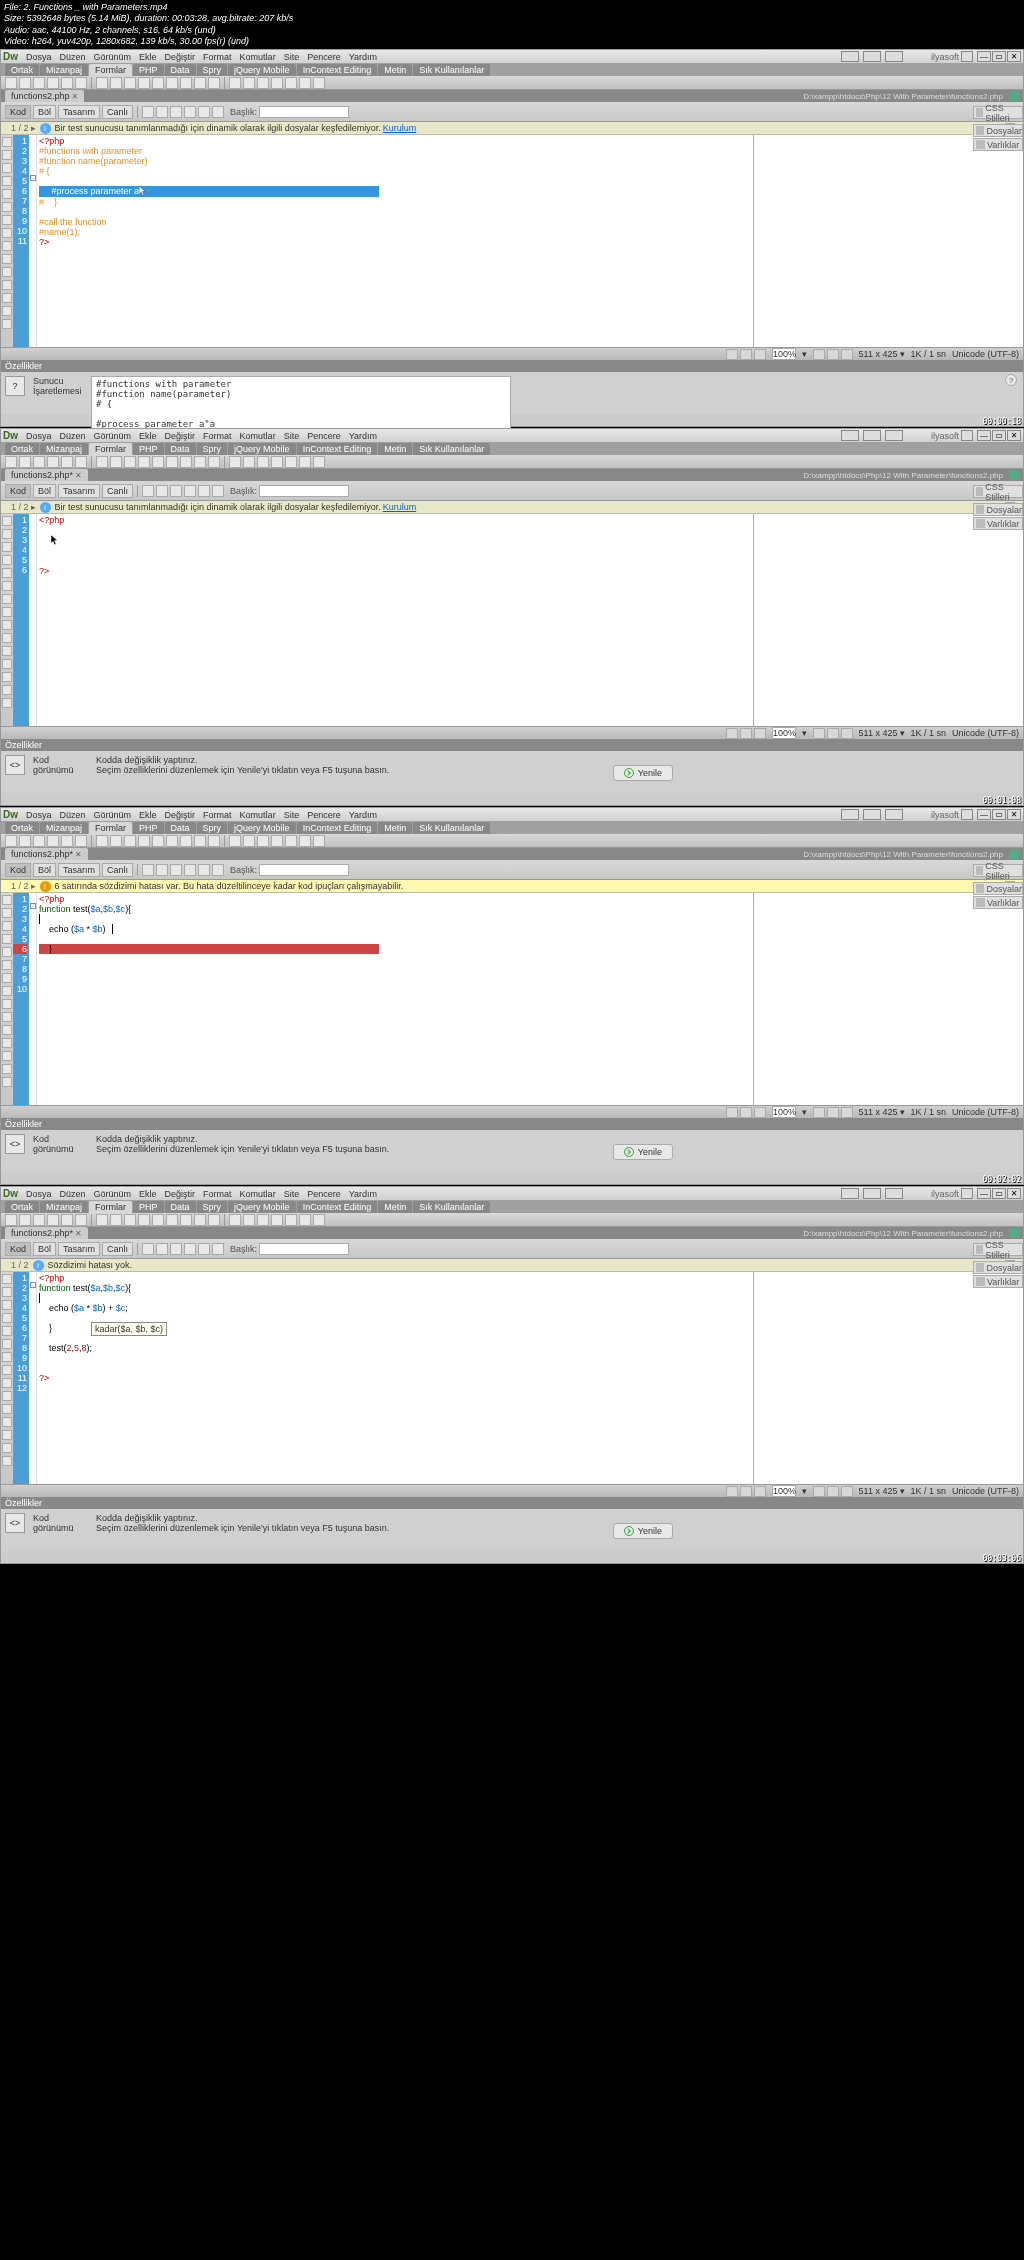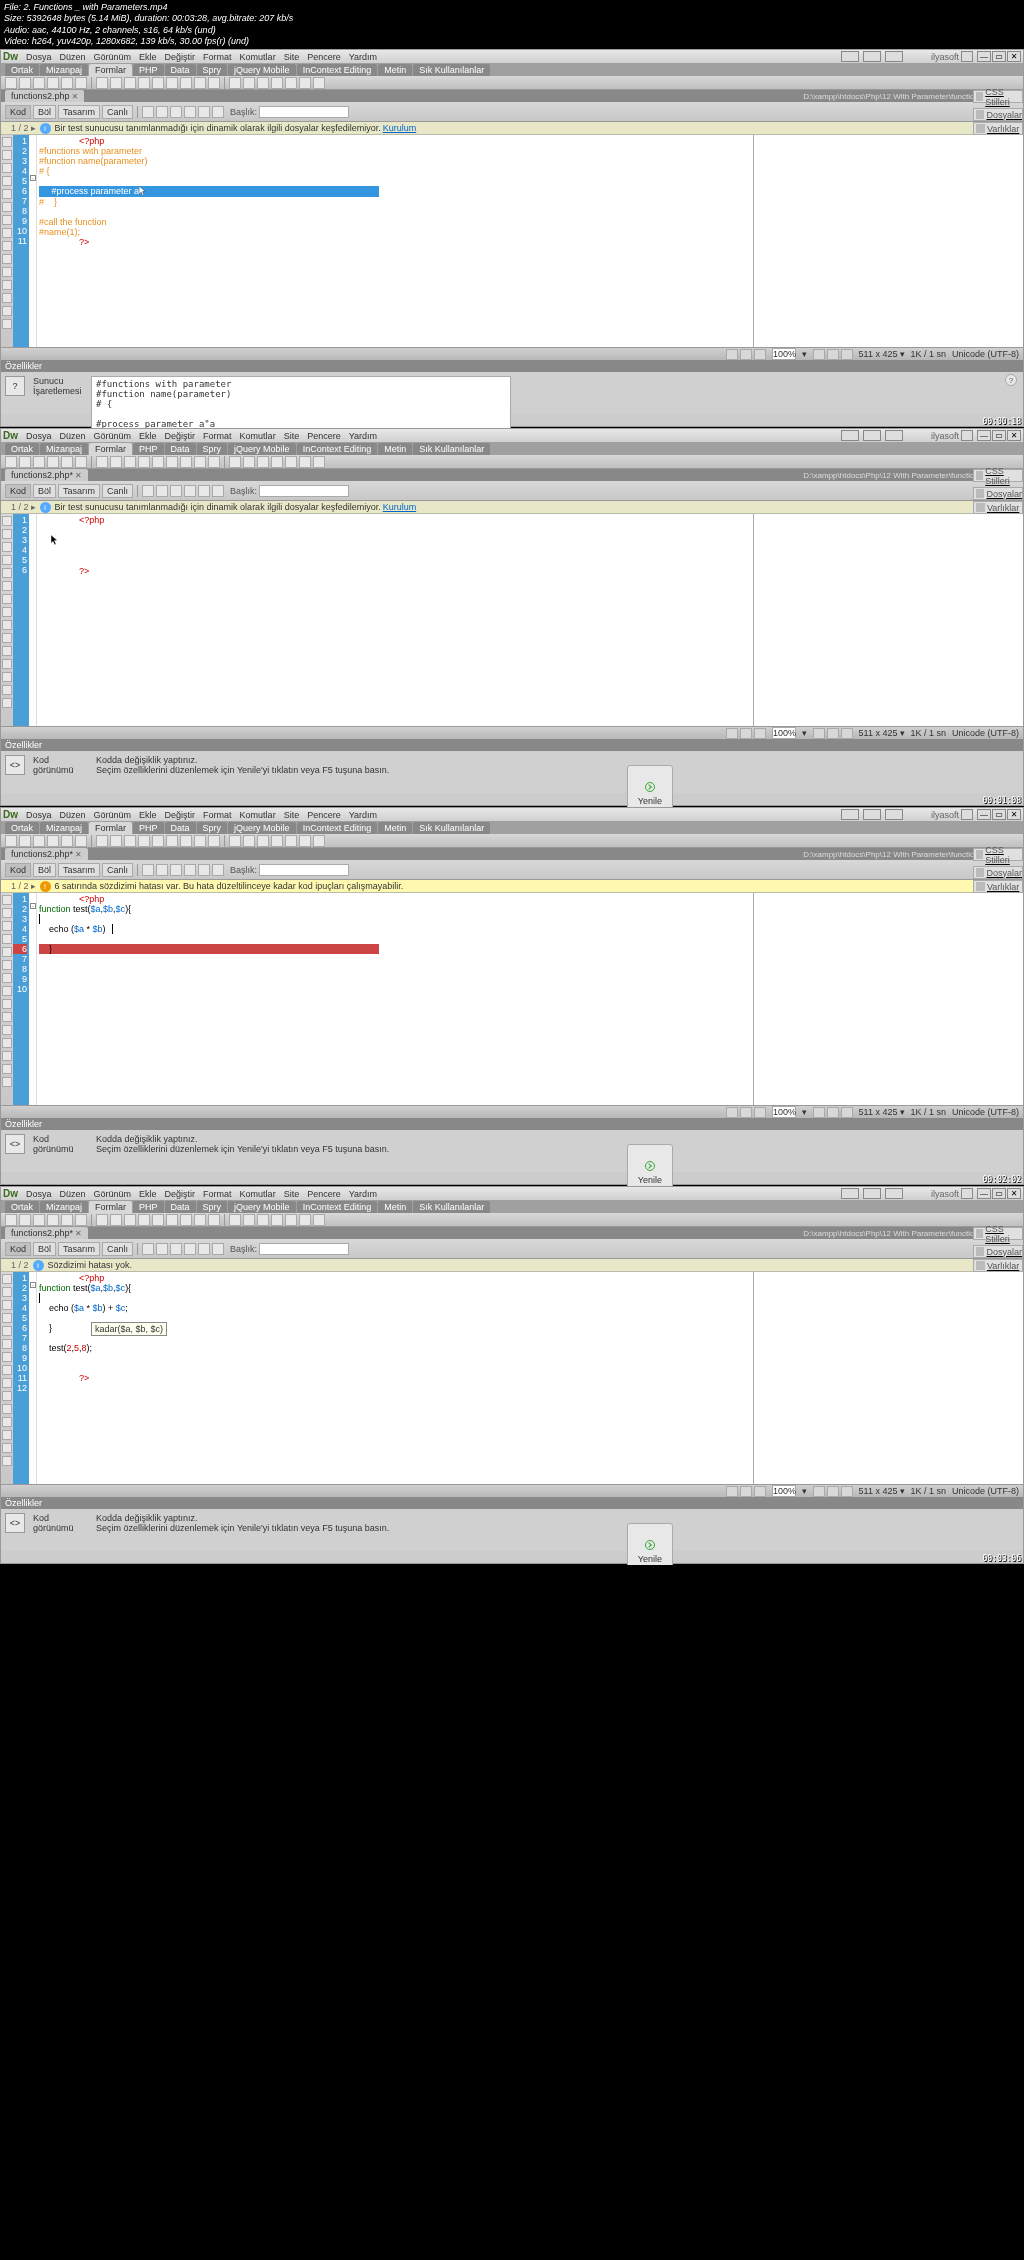--- a/index.html
+++ b/index.html
@@ -40,43 +40,43 @@
 .notice-link { color: #06c; text-decoration: underline; margin-left: 2px; }
 .notice-close { position: absolute; right: 8px; width: 10px; height: 10px; background: #ddd; border: 1px solid #aaa; }
 .main-area { display: flex; height: 280px; }
 .gutter-icons { width: 12px; background: linear-gradient(#d8d8d8,#c8c8c8); display: flex; flex-direction: column; gap: 3px; padding-top: 2px; align-items: center; }
 .gi { width: 10px; height: 10px; background: #e8e8e8; border: 1px solid #aaa; }
 .line-numbers { width: 16px; background: #4a9fd8; color: #fff; text-align: right; padding: 1px 2px 0 0; font-family: Consolas, monospace; font-size: 9px; line-height: 10px; }
 .fold-col { width: 8px; background: #fff; border-right: 1px solid #ddd; position: relative; }
 .fold-mark { position: absolute; left: 1px; width: 6px; height: 6px; border: 1px solid #888; font-size: 6px; text-align: center; line-height: 5px; color: #888; }
 .code-area { flex: 1; background: #fff; font-family: Consolas, monospace; font-size: 10px; line-height: 10px; padding: 1px 2px; white-space: pre; position: relative; overflow: hidden; }
 .design-area { width: 270px; background: #fff; border-left: 1px solid #aaa; }
-.c-tag { color: #c00; margin-left: 40px; }
+.c-tag { color: #c00; }
 .c-comment { color: #e89020; }
 .c-func { color: #060; margin-top: 44px; }
 .c-var { color: #06c; }
 .c-str { color: #c00; }
 .sel-line { background: #3596e0; color: #fff; display: inline-block; width: 340px; }
 .sel-line * { color: #fff !important; }
 .cursor-icon { width: 7px; height: 11px; display: inline-block; vertical-align: middle; }
 .error-line { display: inline-block; background: #c44; width: 340px; }
 .tooltip-box { position: absolute; background: #fffff0; border: 1px solid #888; padding: 1px 3px; font-size: 9px; color: #333; }
 .statusbar { height: 13px; background: linear-gradient(#d0d0d0,#b8b8b8); border-top: 1px solid #999; display: flex; align-items: center; justify-content: flex-end; padding: 0 4px; gap: 6px; font-size: 8px; color: #333; }
 .sb-group { display: flex; align-items: center; gap: 2px; }
 .sb-icon { width: 12px; height: 11px; background: #d8d8d8; border: 1px solid #aaa; }
 .sb-zoom { width: 24px; background: #fff; border: 1px solid #aaa; text-align: left; }
 .props-header { height: 12px; background: #888; color: #fff; padding: 1px 4px; font-size: 9px; position: relative; }
 .props-area { height: 42px; background: #d0d0d0; display: flex; align-items: flex-start; padding: 4px; gap: 8px; font-size: 9px; color: #333; position: relative; }
 .props-icon { width: 20px; height: 20px; background: #e8e8e8; border: 1px solid #999; display: flex; align-items: center; justify-content: center; }
 .props-content { flex: 1; background: #fff; border: 1px solid #aaa; padding: 2px 4px; font-family: Consolas, monospace; font-size: 9px; color: #333; max-width: 420px; }
-.props-btn { display: inline-flex; align-items: center; gap: 4px; background: #e8e8e8; border: 1px solid #aaa; border-radius: 3px; padding: 16px 10px; position: absolute; right: 350px; top: 14px; flex-direction: column; }
+.props-btn { display: inline-flex; align-items: center; gap: 4px; background: #e8e8e8; border: 1px solid #aaa; border-radius: 3px; padding: 2px 10px; position: absolute; right: 350px; top: 14px; }
 .props-btn-icon { width: 10px; height: 10px; border: 1.5px solid #3a3; border-radius: 50%; position: relative; }
 .props-btn-icon::after { content: ''; position: absolute; width: 3px; height: 3px; border-top: 1.5px solid #3a3; border-right: 1.5px solid #3a3; transform: rotate(45deg); top: 2px; left: 1px; }
 .props-help { position: absolute; right: 6px; top: 2px; width: 12px; height: 12px; border: 1px solid #aaa; border-radius: 50%; background: #e8e8e8; text-align: center; font-size: 8px; line-height: 11px; color: #555; }
-.right-sidebar { position: absolute; right: 0; top: 40px; width: 50px; display: flex; flex-direction: column; gap: 1px; text-decoration: underline; }
+.right-sidebar { position: absolute; right: 0; top: 56px; width: 50px; display: flex; flex-direction: column; gap: 1px; }
 .rsb-item { height: 13px; background: #e0e0e0; border: 1px solid #aaa; display: flex; align-items: center; padding-left: 2px; gap: 2px; color: #555; font-size: 8px; }
 .rsb-icon { width: 9px; height: 9px; background: #bbb; }
 .timestamp { position: absolute; right: 2px; bottom: 0; color: #fff; font-size: 8px; font-family: monospace; text-shadow: 1px 1px 0 #000; }
 </style>
 </head>
 <body>
 
 <div class="header-info">
   <div>File: 2. Functions _ with Parameters.mp4</div>
   <div>Size: 5392648 bytes (5.14 MiB), duration: 00:03:28, avg.bitrate: 207 kb/s</div>

